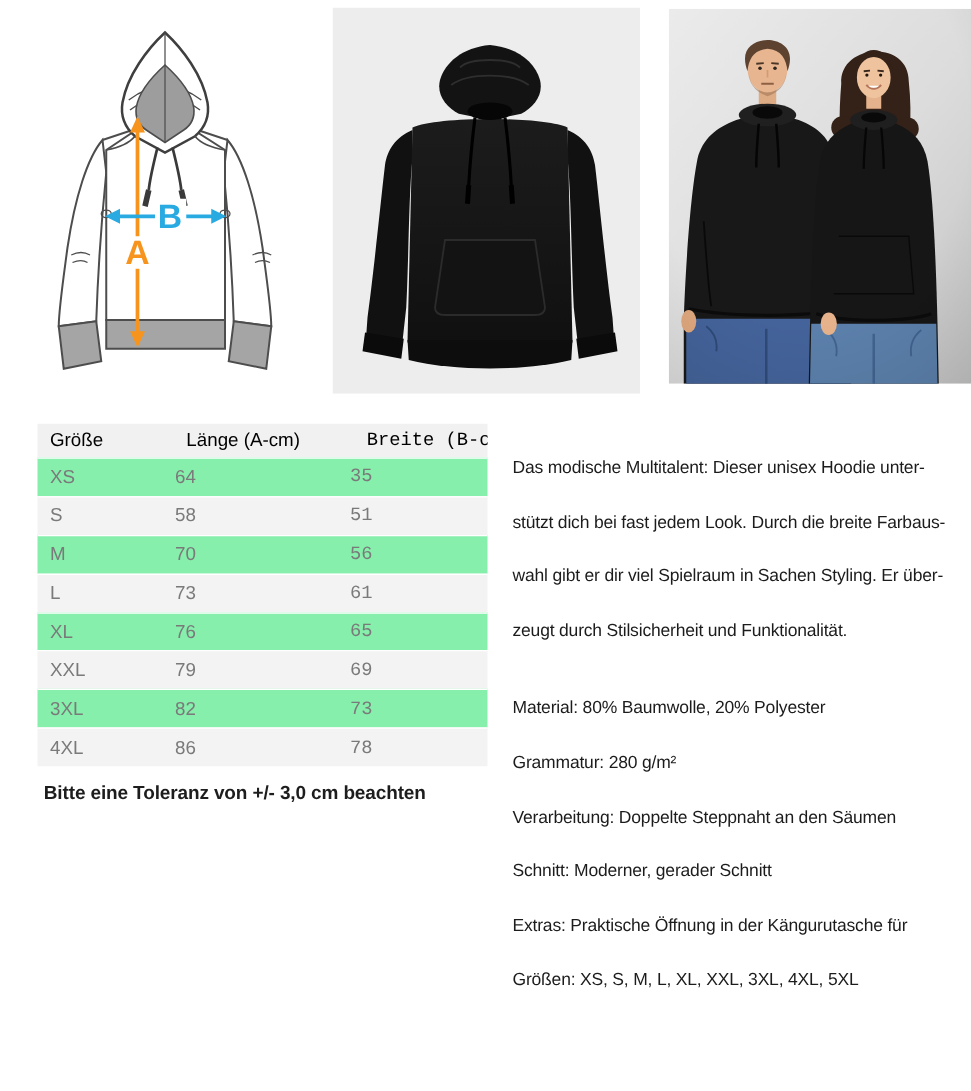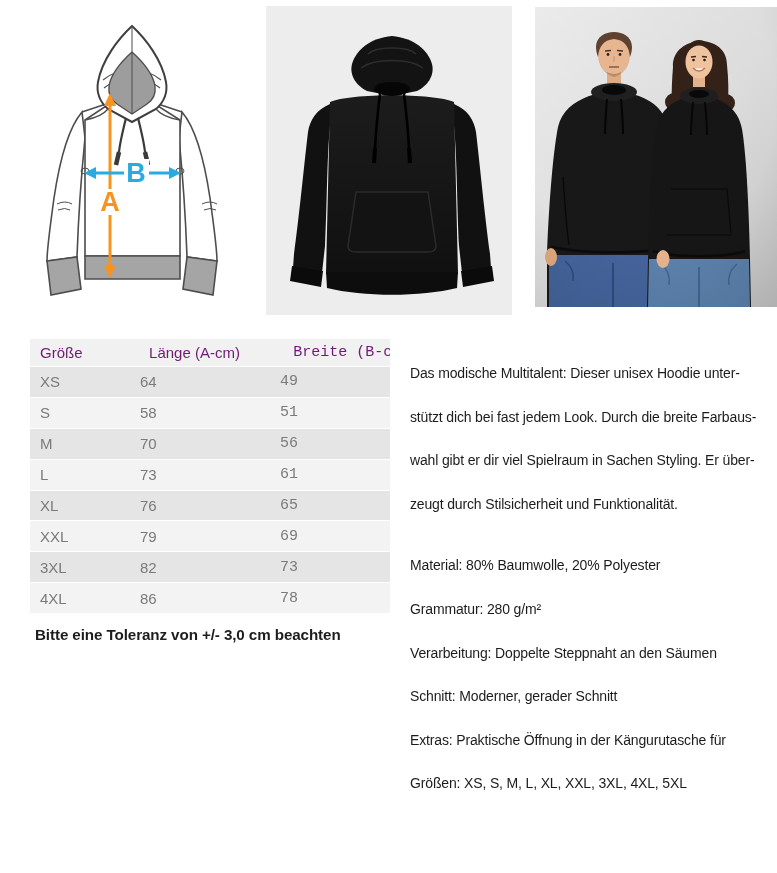--- a/index.html
+++ b/index.html
@@ -9,22 +9,22 @@
   }
   
   .diagram-panel{position:absolute;left:20px;top:8px;width:235px;height:300px;}
   .photo-panel{position:absolute;left:266px;top:6px;width:246px;height:309px;}
   .models-panel{position:absolute;left:535px;top:7px;width:242px;height:300px;}
   .diagram-panel svg,.photo-panel svg,.models-panel svg{display:block;width:100%;height:100%;}
   
   .size-table{position:absolute;left:30px;top:339px;width:360px;height:274px;
     display:flex;flex-direction:column;font-size:15px;color:#7a7a7a;}
   .trow{display:flex;flex:1;align-items:center;border-top:1px solid #ffffff;box-sizing:border-box;}
-  .trow.head{flex:0 0 27px;border-top:none;background:#f1f1f1;color:#701a75;gap:20px;}
-  .trow.dark{background:#e5e5e5;}
+  .trow.head{flex:0 0 27px;border-top:none;background:#f1f1f1;color:#000000;gap:20px;}
+  .trow.dark{background:#86efac;}
   .trow.light{background:#f3f3f3;}
   .tc{box-sizing:border-box;padding-left:10px;white-space:nowrap;overflow:hidden;}
   .c1{width:100px;}
   .c2{width:140px;}
   .c3{width:120px;font-family:Liberation Mono, monospace;}
   
   .tolerance{position:absolute;left:35px;top:626px;font-size:15.2px;color:#1d1d1d;letter-spacing:-0.1px;font-weight:bold;}
   
   .description{position:absolute;left:410px;top:339px;width:362px;
     font-size:14px;line-height:18.6px;color:#1c1c1c;letter-spacing:-0.15px;}
@@ -191,21 +191,21 @@
 
   <div class="size-table">
     <div class="trow head">
       <div class="tc c1">Größe</div>
       <div class="tc c2">Länge (A-cm)</div>
       <div class="tc c3">Breite (B-cm)</div>
     </div>
     <div class="trow dark">
       <div class="tc c1">XS</div>
       <div class="tc c2">64</div>
-      <div class="tc c3">49</div>
+      <div class="tc c3">35</div>
     </div>
     <div class="trow light">
       <div class="tc c1">S</div>
       <div class="tc c2">58</div>
       <div class="tc c3">51</div>
     </div>
     <div class="trow dark">
       <div class="tc c1">M</div>
       <div class="tc c2">70</div>
       <div class="tc c3">56</div>

